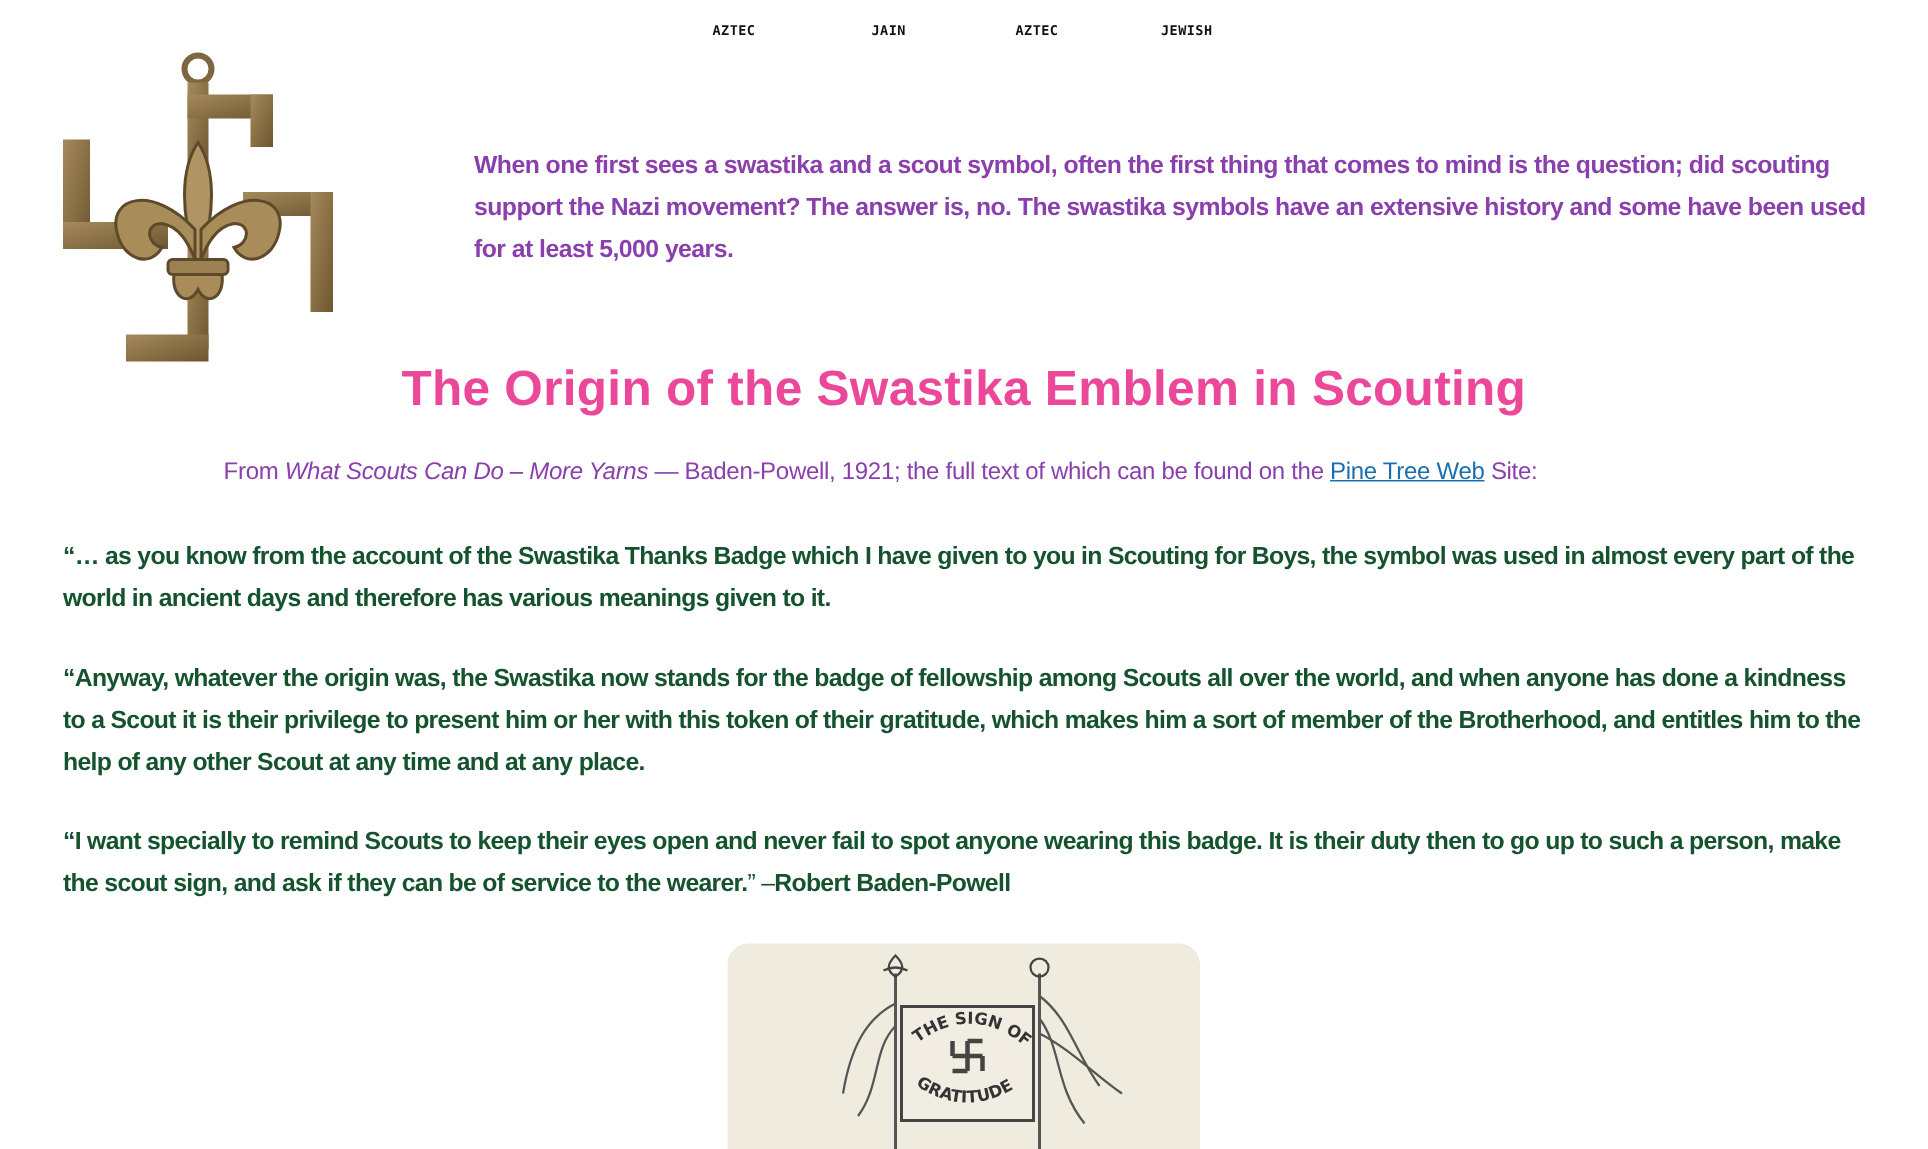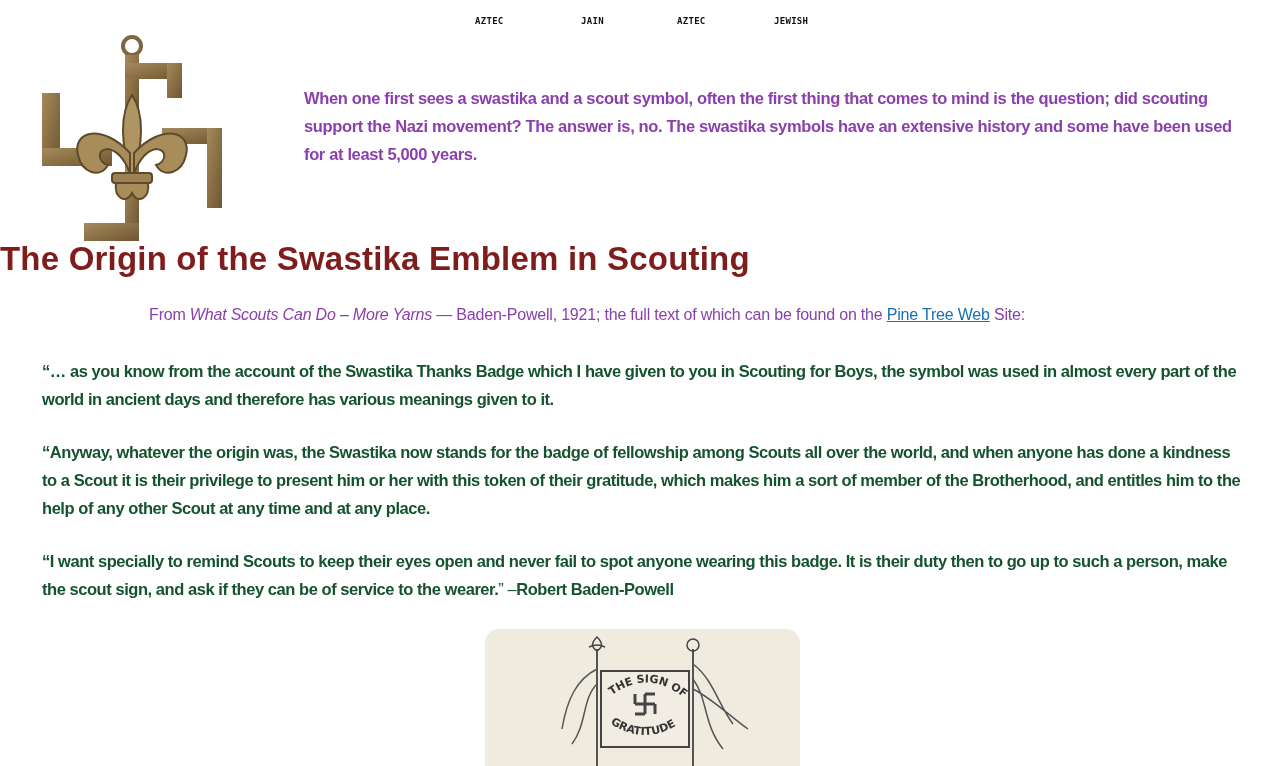--- a/index.html
+++ b/index.html
@@ -1,21 +1,21 @@
 <!DOCTYPE html>
 <html><head>
   <meta charset="utf-8">
   <style>
     html, body { margin: 0; padding: 0; background: #ffffff; }
     body { width: 1285px; height: 766px; overflow: hidden; position: relative; font-family: "Liberation Sans", sans-serif; }
     .symbol-row { position: absolute; top: 0; left: 0; width: 1285px; height: 18px; margin-top: 13px; }
     .symbol-label { position: absolute; top: 3px; font-family: "DejaVu Sans Mono", monospace; font-size: 9px; font-weight: bold; color: #111; letter-spacing: 0.3px; }
     .badge-img { position: absolute; left: 42px; top: 33px; width: 182px; height: 210px; }
-    .intro { position: absolute; left: 304px; top: 84px; width: 940px; font-size: 16.5px; line-height: 28px; font-weight: bold; color: #8a3fad; letter-spacing: -0.35px; margin: 0; }
-    .title { position: absolute; left: 0; top: 240px; width: 1285px; font-size: 33px; font-weight: bold; color: #7f1d1d; margin: 0; letter-spacing: 0.2px; }
+    .intro { position: absolute; left: 304px; top: 84px; width: 940px; font-size: 16.5px; line-height: 28px; font-weight: bold; color: #8a3fad; letter-spacing: -0.35px; margin: 12px; }
+    .title { position: absolute; left: 0; top: 240px; width: 1285px; text-align: center; font-size: 33px; font-weight: bold; color: #ec4899; margin: 0; letter-spacing: 0.2px; }
     .source { position: absolute; left: 0; top: 306px; width: 1174px; text-align: center; font-size: 16px; color: #8a3fad; margin: 0; letter-spacing: -0.2px; }
     .source i { font-style: italic; }
     .source a { color: #1a6fb0; text-decoration: underline; }
     .quote { position: absolute; left: 42px; width: 1205px; font-size: 16.5px; line-height: 28px; font-weight: bold; color: #14532d; margin: 0; letter-spacing: -0.45px; }
     .q1 { top: 357px; }
     .q2 { top: 438px; }
     .q3 { top: 547px; }
     .q3 .author { font-weight: bold; }
     .q3 .closequote { font-weight: normal; }
     .card-img { position: absolute; left: 485px; top: 629px; width: 315px; height: 150px; background: #efebdf; border-radius: 14px 14px 0 0; overflow: hidden; }

